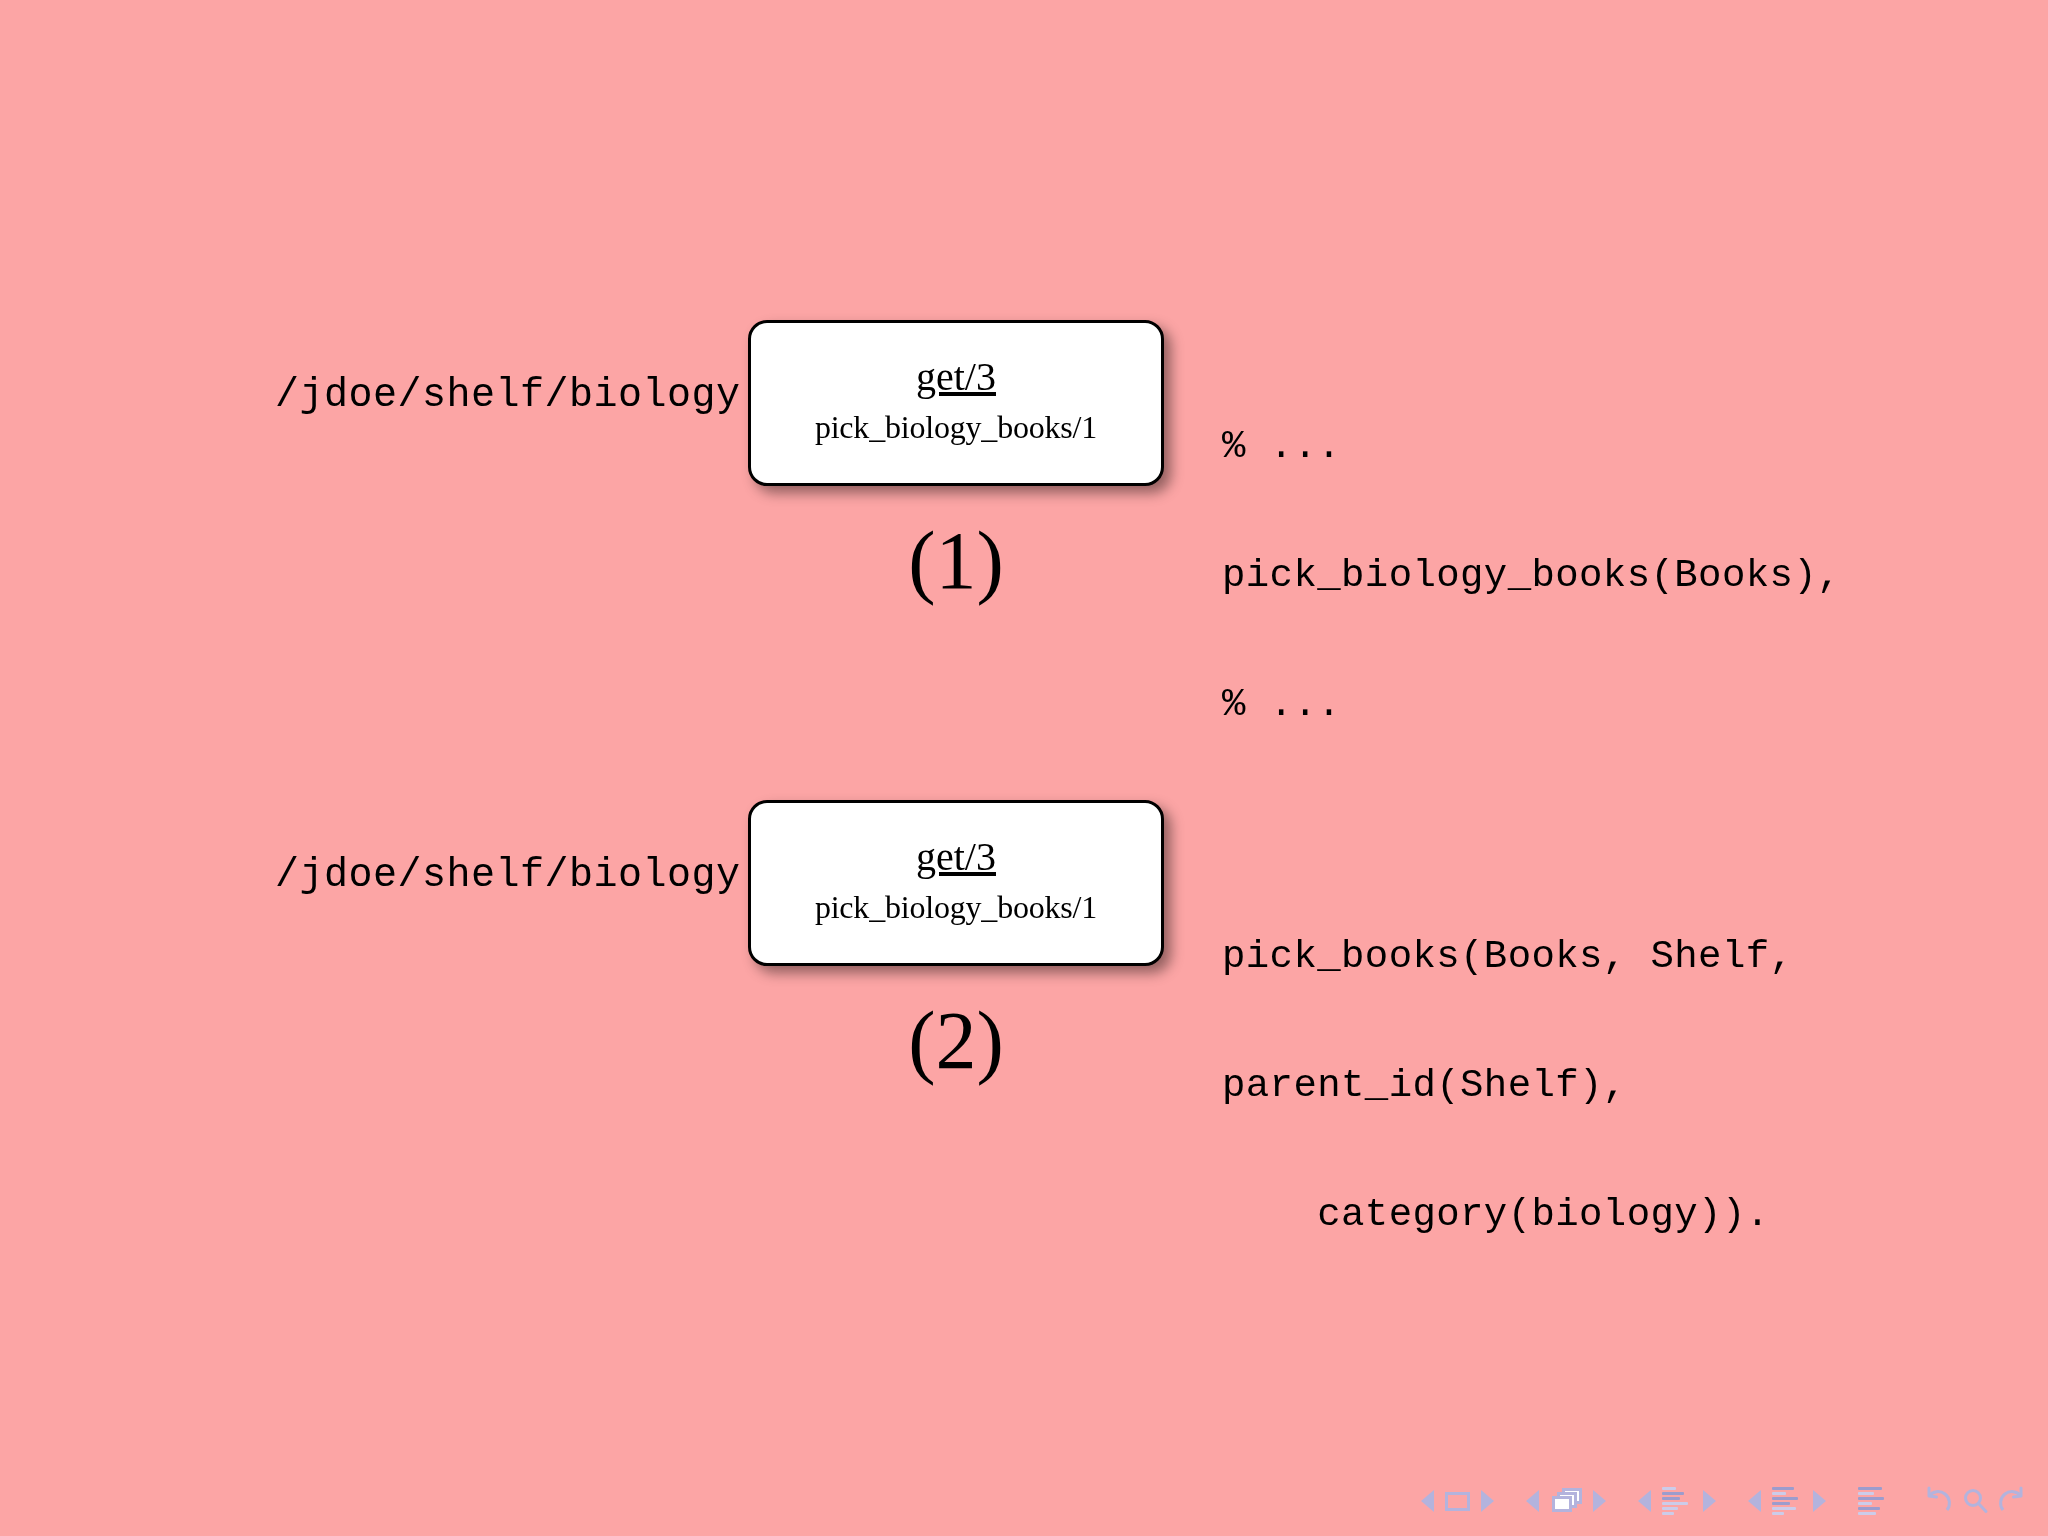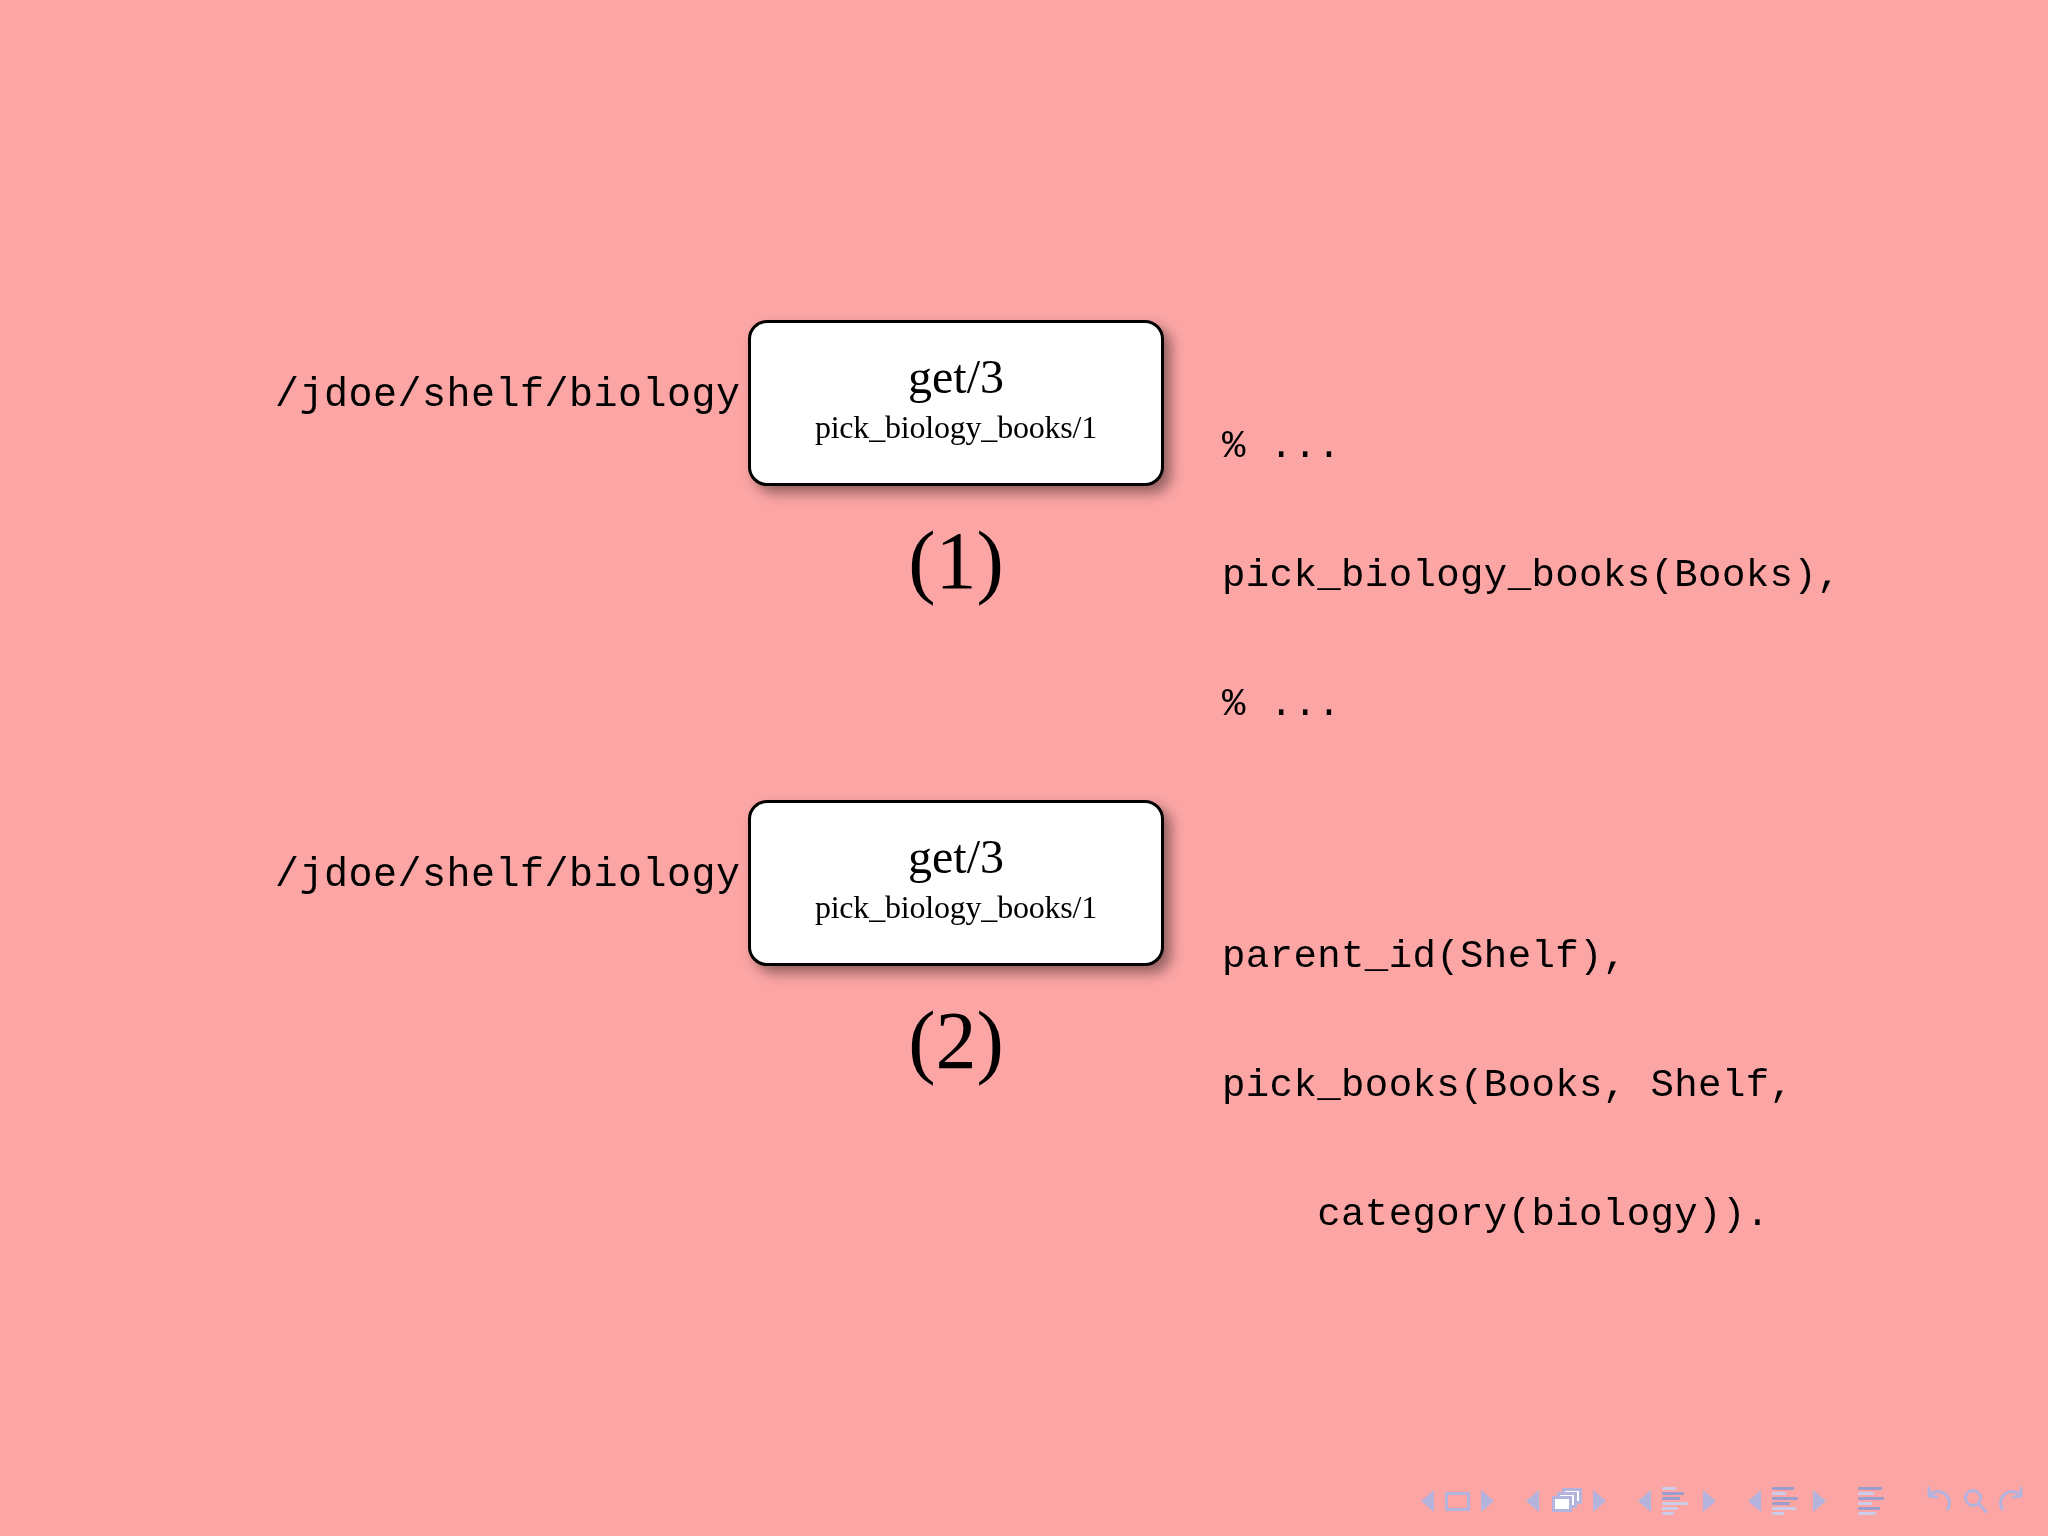--- a/index.html
+++ b/index.html
@@ -65,22 +65,23 @@
     justify-content: center;
     overflow: visible;
   }
   .pred-line {
     font-family: "Liberation Serif", "DejaVu Serif", serif;
     color: #000000;
     white-space: nowrap;
     text-align: center;
   }
   .pred-line-1 {
-    font-size: 48px;
+    font-size: 40px;
     line-height: 48px;
+    text-decoration: underline;
   }
   .pred-line-2 {
     font-size: 32px;
     line-height: 52px;
     letter-spacing: -0.2px;
     margin-left: -4px;
     margin-right: -4px;
   }
 
   
@@ -211,22 +212,22 @@
   <div class="row row-2">
 
     <div class="path-label">/jdoe/shelf/biology</div>
 
     <div class="pred-box">
       <div class="pred-line pred-line-1">get/3</div>
       <div class="pred-line pred-line-2">pick_biology_books/1</div>
     </div>
 
     <div class="code-block">
+      <span class="code-line">pick_books(Books, Shelf,</span>
       <span class="code-line">parent_id(Shelf),</span>
-      <span class="code-line">pick_books(Books, Shelf,</span>
       <span class="code-line">    category(biology)).</span>
     </div>
 
     <div class="caption">(2)</div>
   </div>
 
   <div class="navbar">
 
     <div class="nav-group">
       <span class="tri tri-left"></span>

